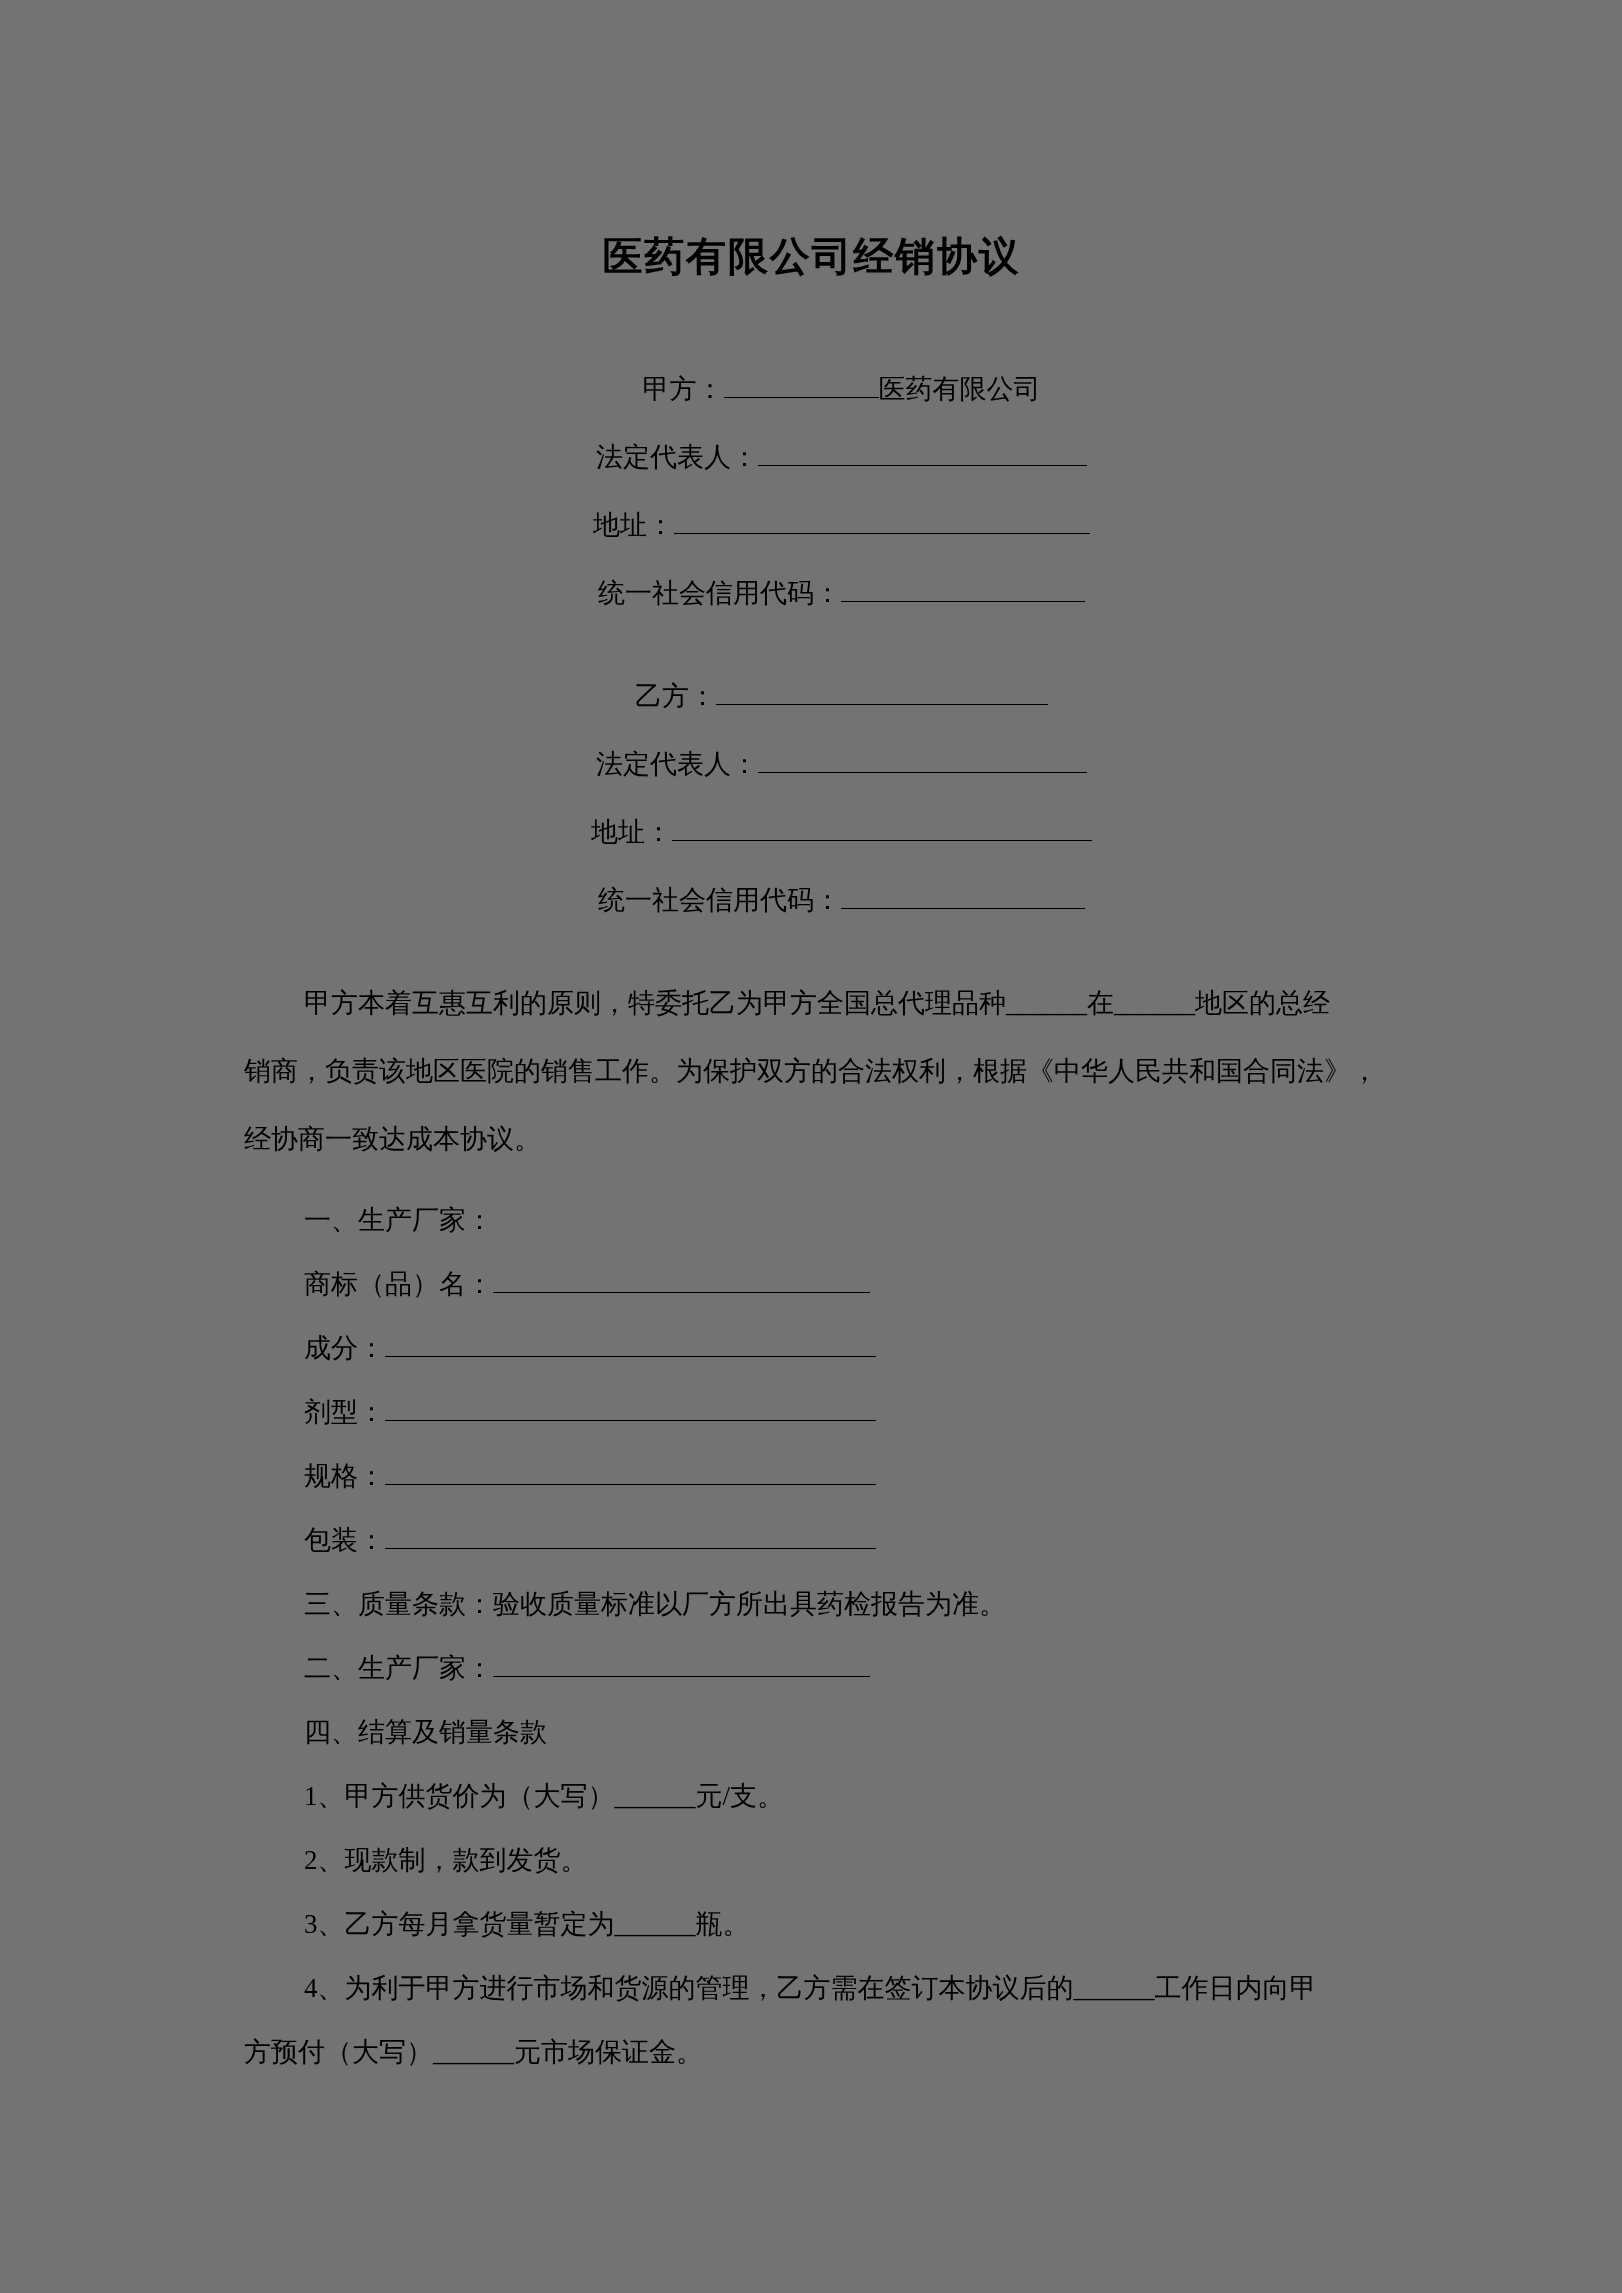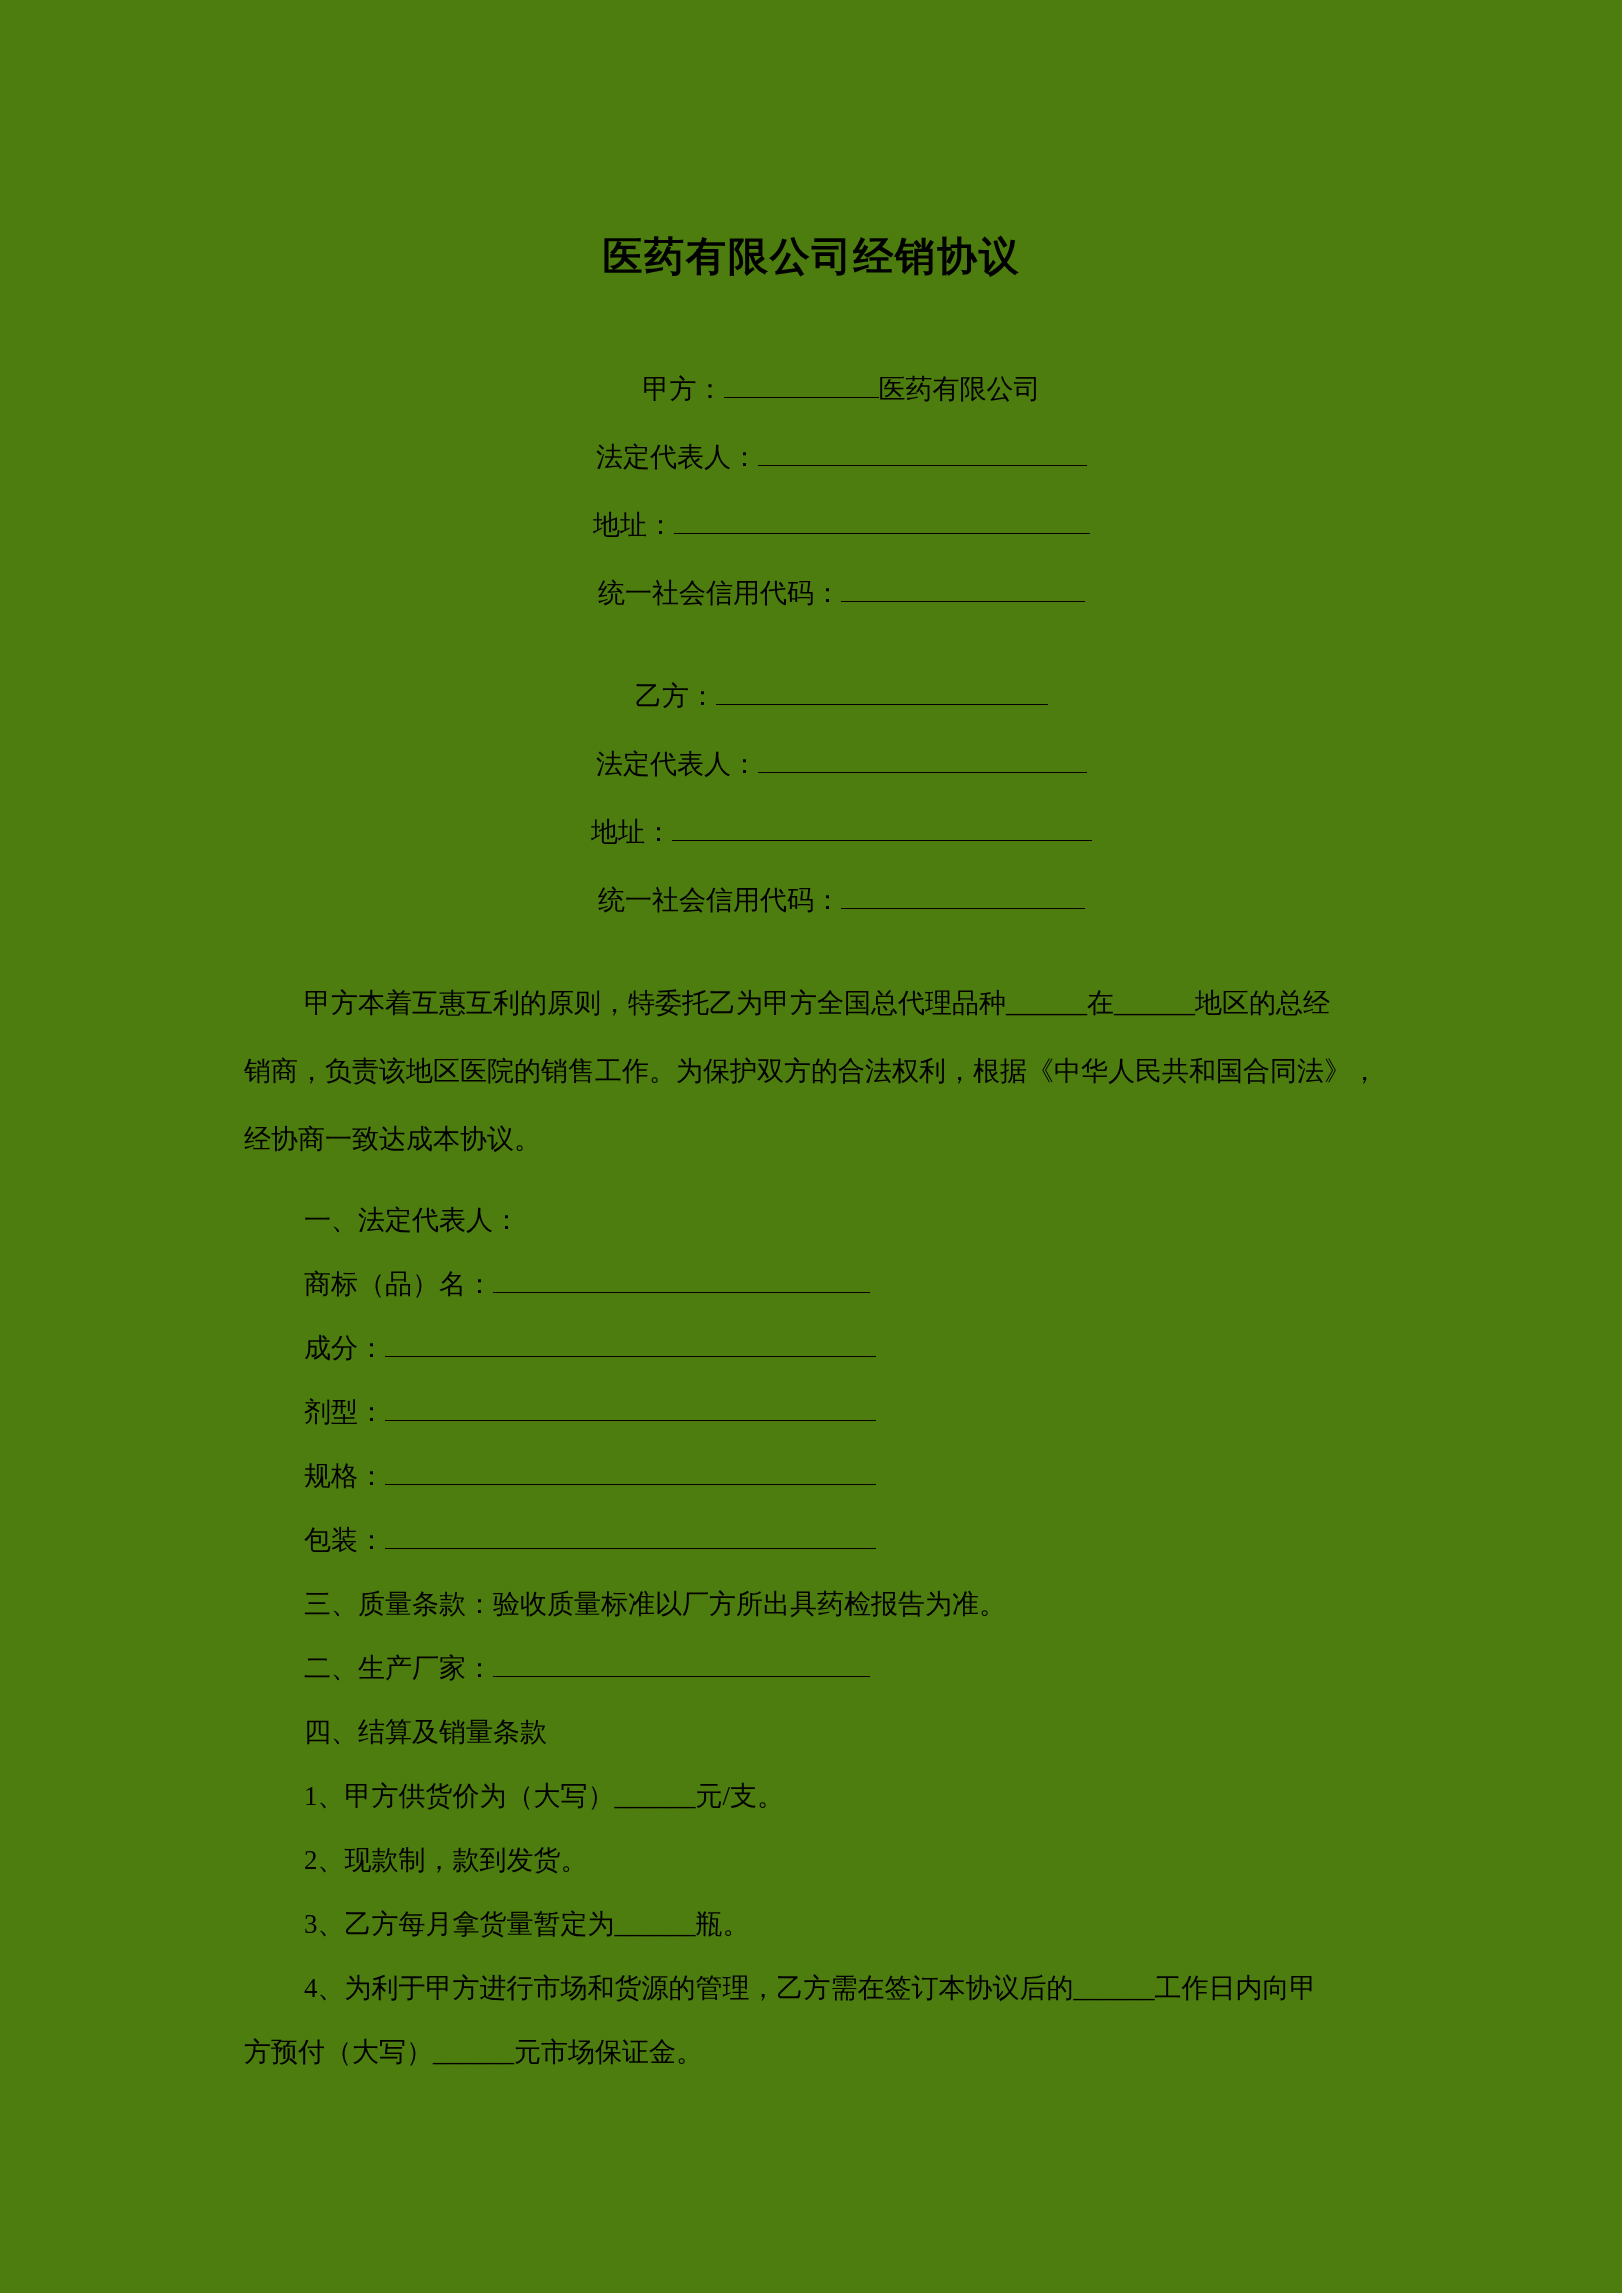--- a/index.html
+++ b/index.html
@@ -1,20 +1,20 @@
 <!DOCTYPE html>
 <html style="font-size:14.5px"><head>
 <meta charset="utf-8">
 <style>
   html,body{margin:0;padding:0;background:#e8e8e8;}
   .page{
     position:relative;
     width:1623px;height:2294px;
     margin:0 auto;
-    background:#4d7c0f;
+    background:#737373;
     color:#000;
     font-family:"Liberation Serif","DejaVu Serif",serif;
     font-size:27px;
     box-sizing:border-box;
     padding:229px 244px 12px 244px;
     overflow:hidden;
   }
   .title{
     margin:0;
     font-size:40px;
@@ -68,21 +68,21 @@
     <div class="row"><span>统一社会信用代码：</span><span class="bl w268"></span></div>
   </section>
 
   <section class="preamble">
     <div class="pline first">甲方本着互惠互利的原则，特委托乙为甲方全国总代理品种______在______地区的总经</div>
     <div class="pline">销商，负责该地区医院的销售工作。为保护双方的合法权利，根据《中华人民共和国合同法》，</div>
     <div class="pline">经协商一致达成本协议。</div>
   </section>
 
   <section class="clauses">
-    <div class="row">一、法定代表人：</div>
+    <div class="row">一、生产厂家：</div>
     <div class="row"><span>商标（品）名：</span><span class="bl w415"></span></div>
     <div class="row"><span>成分：</span><span class="bl w540"></span></div>
     <div class="row"><span>剂型：</span><span class="bl w540"></span></div>
     <div class="row"><span>规格：</span><span class="bl w540"></span></div>
     <div class="row"><span>包装：</span><span class="bl w540"></span></div>
     <div class="row">三、质量条款：验收质量标准以厂方所出具药检报告为准。</div>
     <div class="row"><span>二、生产厂家：</span><span class="bl w415"></span></div>
     <div class="row">四、结算及销量条款</div>
     <div class="row">1、甲方供货价为（大写）______元/支。</div>
     <div class="row">2、现款制，款到发货。</div>

